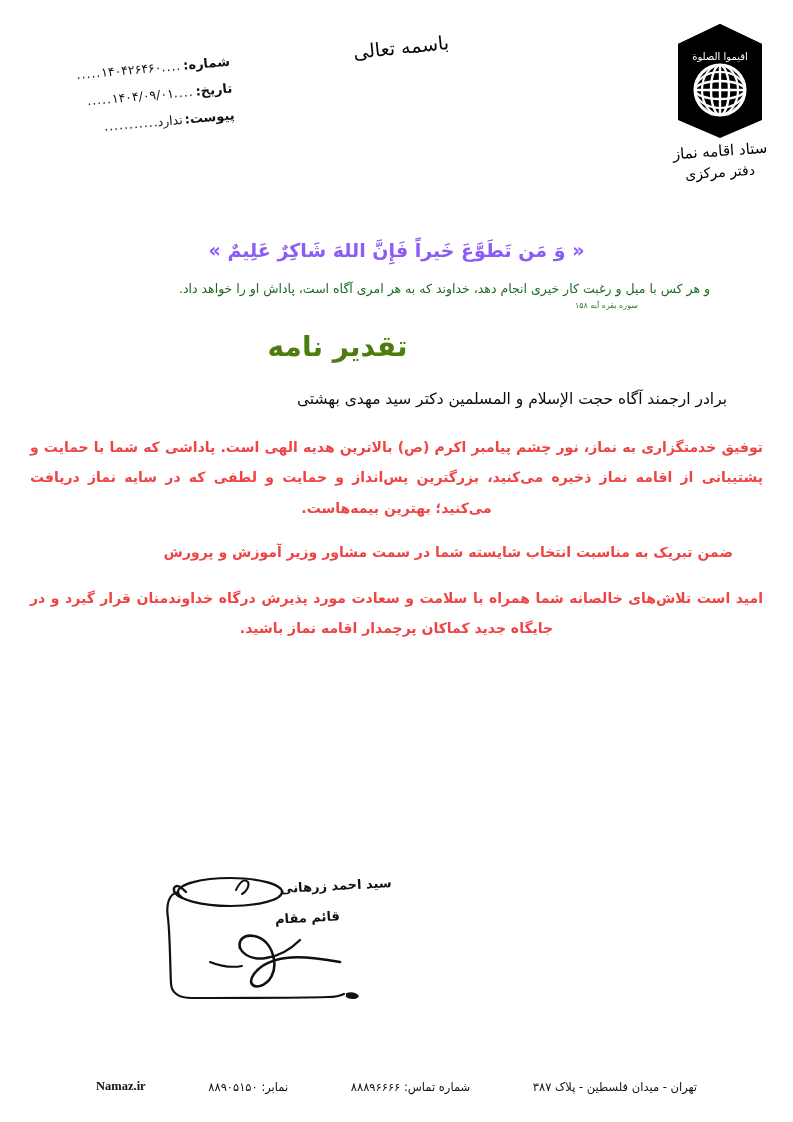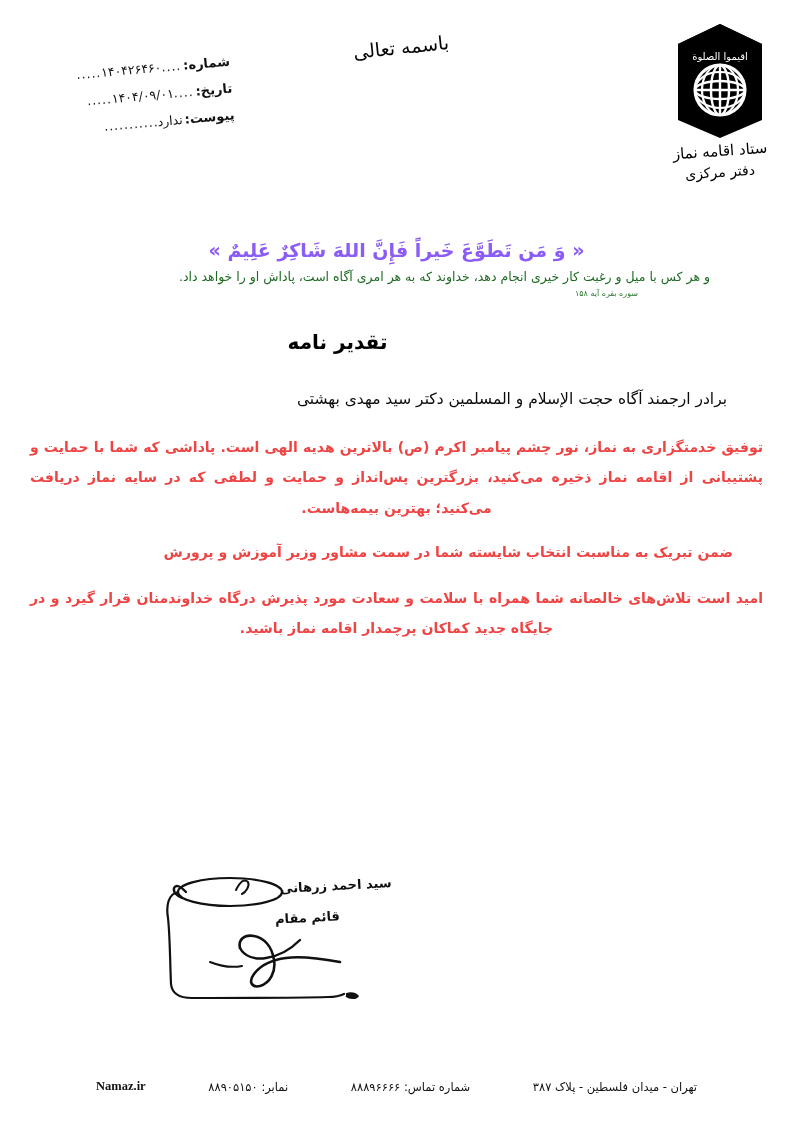--- a/index.html
+++ b/index.html
@@ -107,44 +107,44 @@
   }
   .verse-ar {
     font-size: 19px;
     font-weight: bold;
     color: #8b5cf6;
     letter-spacing: 0.5px;
     direction: rtl;
     margin-top: 17px;
   }
   .verse-fa {
-    margin-top: 8px;
+    margin-top: 20px;
     font-size: 12.5px;
     color: #1d6b22;
     direction: rtl;
     padding-left: 96px;
   }
   .verse-src {
     margin-top: 5px;
     font-size: 8px;
     color: #2f7a33;
     direction: rtl;
     padding-left: 420px;
   }
 
   
   .doc-title {
     position: absolute;
     top: 330px;
     left: 0;
     width: 675px;
     text-align: center;
-    font-size: 20px;
-    font-weight: bold;
-    color: #000000;
+    font-size: 28px;
+    font-weight: bold;
+    color: #4d7c0f;
     letter-spacing: 0.5px;
   }
 
   
   .body-area {
     position: absolute;
     top: 386px;
     left: 30px;
     width: 733px;
     direction: rtl;

